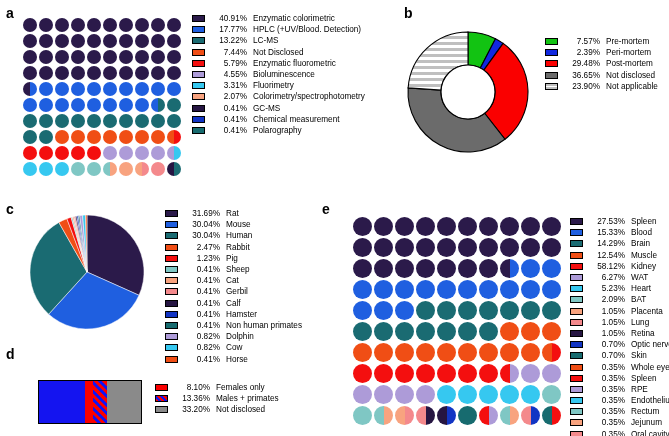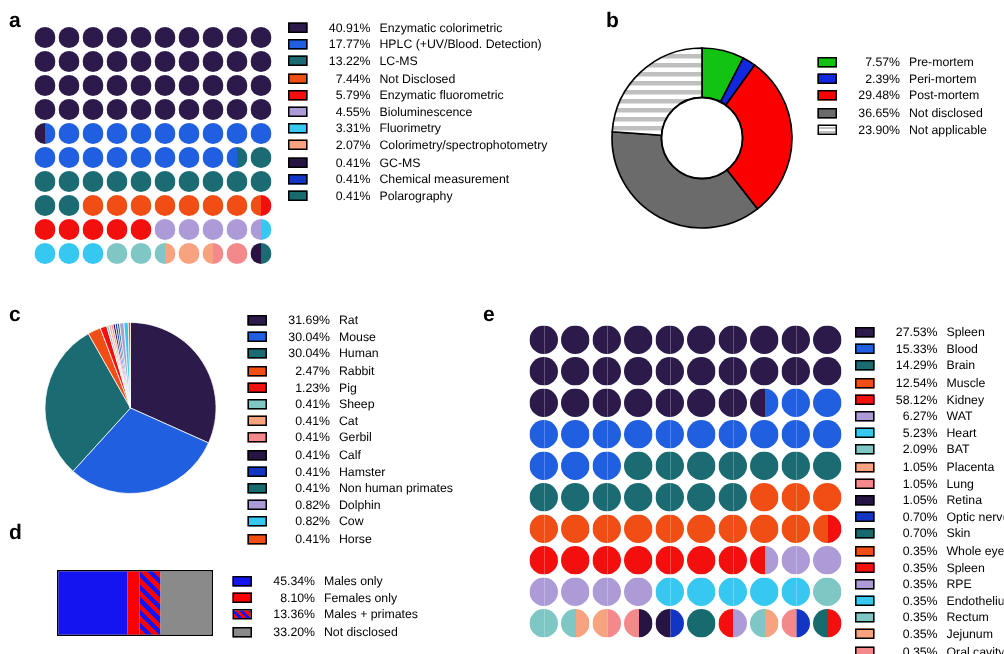--- a/index.html
+++ b/index.html
@@ -674,25 +674,20 @@
 
 <div class="sbar" id="sbar-d" style="left:38px;top:380px;width:104px;height:44px;">
     <div class="sseg" style="width: 45.34%; background: rgb(20, 20, 240);"></div>
     <div class="sseg" style="width: 8.1%; background: rgb(250, 0, 0);"></div>
     <div class="sseg" style="width: 13.36%; background: repeating-linear-gradient(45deg, rgb(250, 0, 0) 0px, rgb(250, 0, 0) 3px, rgb(20, 20, 240) 3px, rgb(20, 20, 240) 6px);"></div>
     <div class="sseg" style="width: 33.2%; background: rgb(138, 138, 138);"></div>
   </div>
 
 <div class="legend" id="legend-d" style="left:155px;top:382px;">
     <div class="lrow">
-      <span class="lswatch" style="background: rgb(20, 20, 240);"></span>
-      <span class="lpct">45.34%</span>
-      <span class="llabel">Males only</span>
-    </div>
-    <div class="lrow">
       <span class="lswatch" style="background: rgb(250, 0, 0);"></span>
       <span class="lpct">8.10%</span>
       <span class="llabel">Females only</span>
     </div>
     <div class="lrow">
       <span class="lswatch" style="background: repeating-linear-gradient(45deg, rgb(250, 0, 0) 0px, rgb(250, 0, 0) 2px, rgb(20, 20, 240) 2px, rgb(20, 20, 240) 4px);"></span>
       <span class="lpct">13.36%</span>
       <span class="llabel">Males + primates</span>
     </div>
     <div class="lrow">

